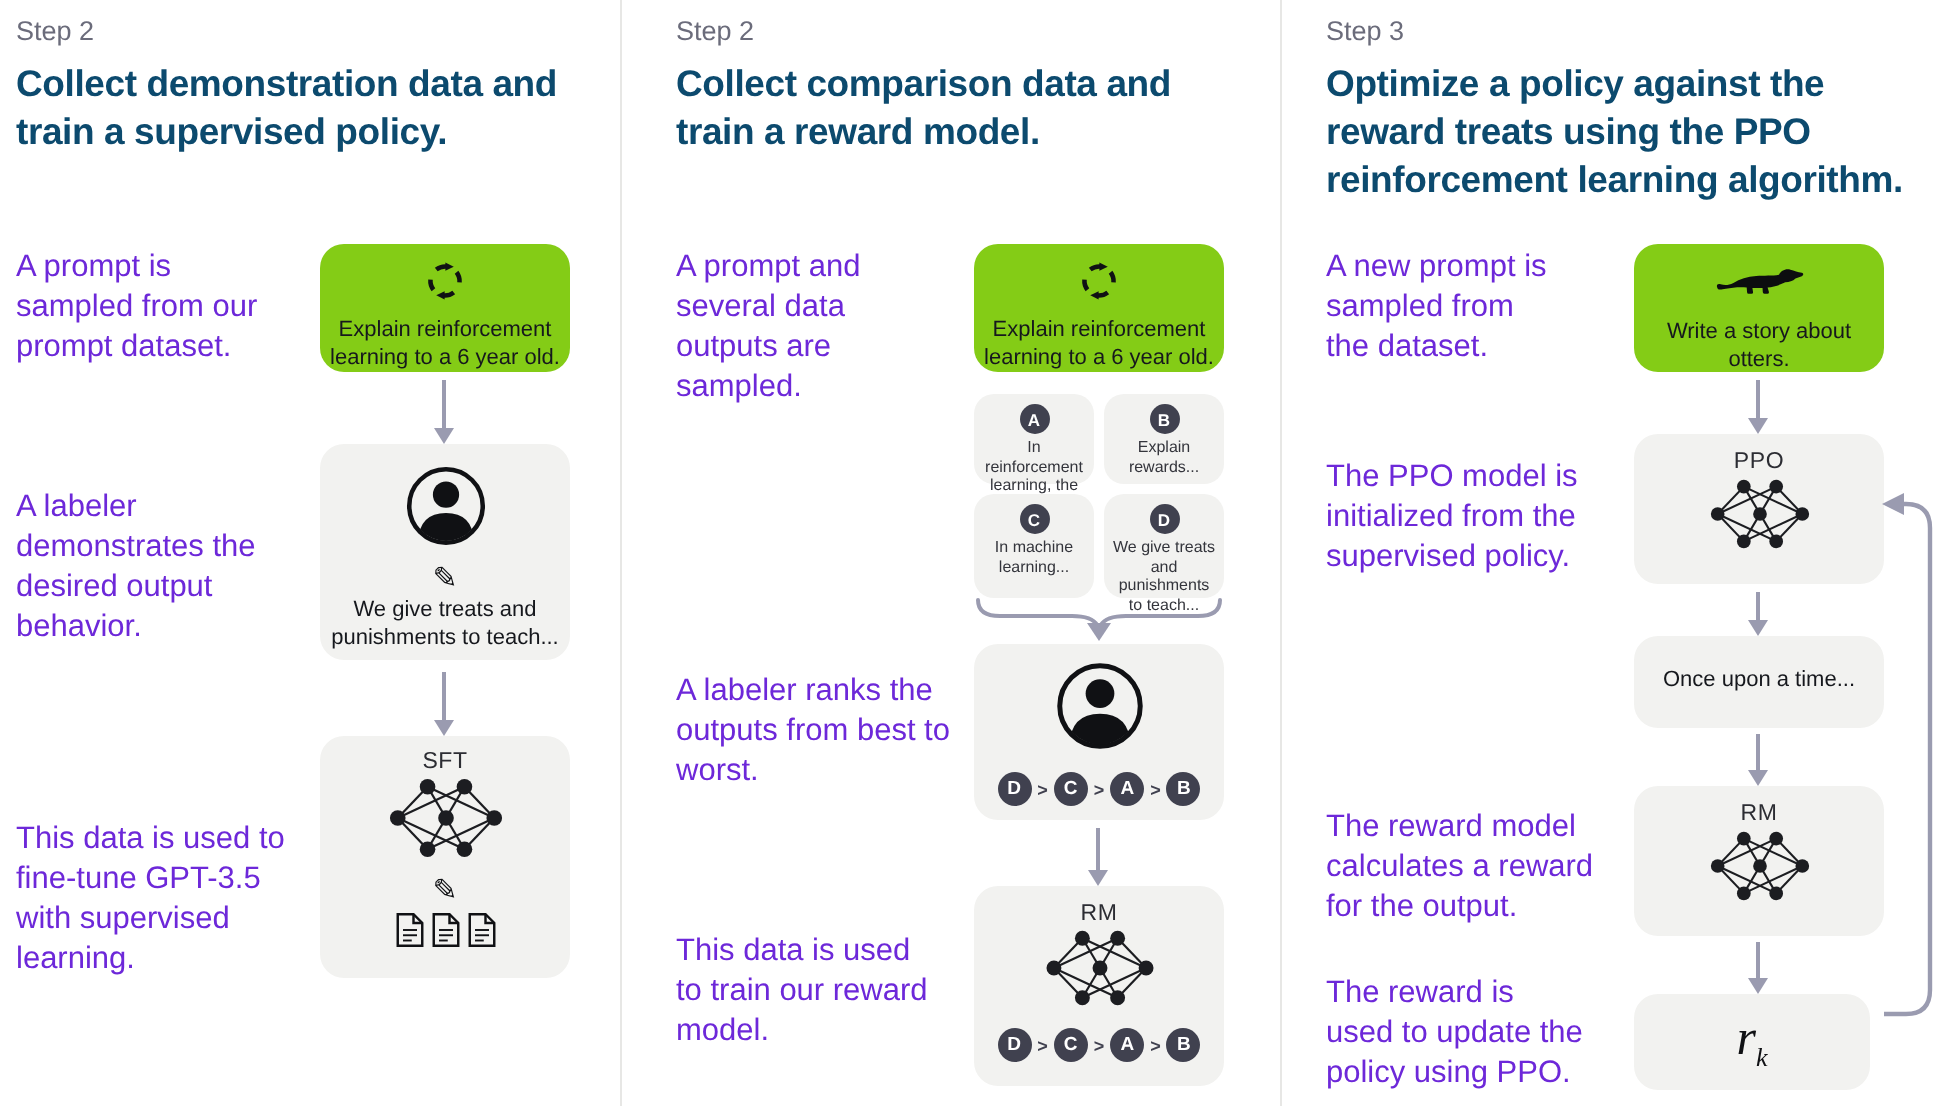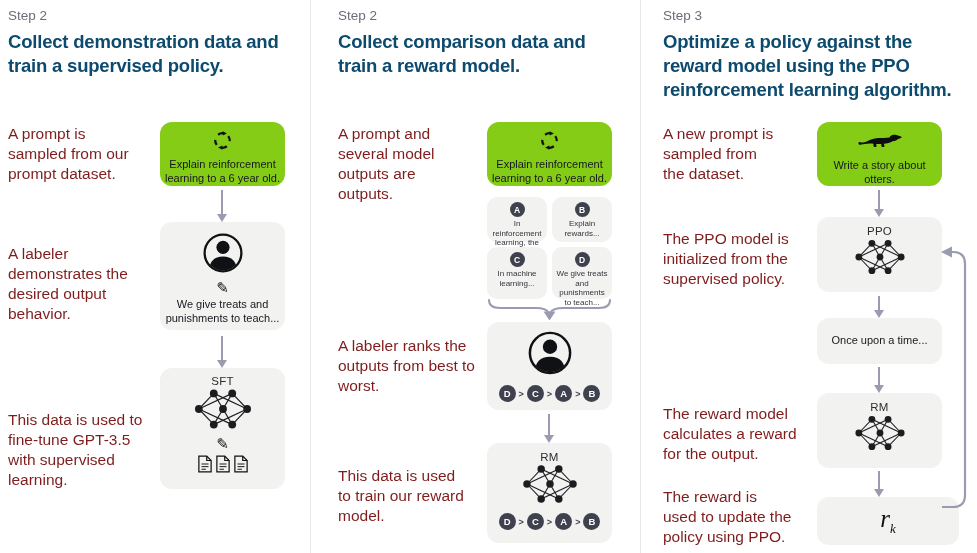--- a/index.html
+++ b/index.html
@@ -4,21 +4,21 @@
 <style>
   html,body { margin:0; padding:0; background:#fff; }
   .canvas {
     position:relative; width:977px; height:553px; background:#ffffff;
     font-family:"Liberation Sans","DejaVu Sans",sans-serif; overflow:hidden;
     color:#1f2023;
   }
   .divider { position:absolute; top:0; width:1px; height:553px; background:#e7e7e5; }
   .step-label { position:absolute; font-size:13.5px; color:#6b6c7b; }
   .col-title { position:absolute; font-size:18.5px; font-weight:700; color:#0c4a6e; line-height:24px; letter-spacing:-0.2px; }
-  .caption { position:absolute; font-size:15.5px; color:#7f1d1d; line-height:20px; }
+  .caption { position:absolute; font-size:15.5px; color:#6d28d9; line-height:20px; }
   .node-box {
     position:absolute; background:#f2f2f0; border-radius:12px; box-sizing:border-box;
     display:flex; flex-direction:column; align-items:center; text-align:center;
   }
   .green-box { background:#84cc16; }
   .small-text { font-size:11px; line-height:13.5px; color:#16181d; }
   .model-label { font-size:11.5px; color:#2c2d33; letter-spacing:0.3px; }
   .pencil { font-family:"DejaVu Sans",sans-serif; font-size:15px; color:#101114; line-height:16px; }
   .varrow { position:absolute; width:2px; background:#9a9bb0; }
   .varrow::after {
@@ -149,21 +149,21 @@
           <line x1="4" y1="10" x2="12" y2="10" stroke="#101114" stroke-width="1.1"></line>
           <line x1="4" y1="13" x2="12" y2="13" stroke="#101114" stroke-width="1.1"></line>
           <line x1="4" y1="16" x2="9" y2="16" stroke="#101114" stroke-width="1.1"></line>
         </svg>
     </div>
   </div>
 
   <div class="step-label" style="left:338px;top:8px">Step 2</div>
   <div class="col-title" style="left:338px;top:30px;width:285px">Collect comparison data and train a reward model.</div>
 
-  <div class="caption" style="left:338px;top:124px;width:118px">A prompt and several model outputs are outputs.</div>
+  <div class="caption" style="left:338px;top:124px;width:118px">A prompt and several data outputs are sampled.</div>
   <div class="caption" style="left:338px;top:466px;width:128px">This data is used to train our reward model.</div>
   <div class="caption" style="left:338px;top:336px;width:140px">A labeler ranks the outputs from best to worst.</div>
 
   <div class="node-box green-box" style="left:487px;top:122px;width:125px;height:64px;padding-top:8px">
     <span>
       <svg width="21" height="21" viewBox="0 0 24 24">
         <g fill="none" stroke="#101114" stroke-width="2.6">
           <path d="M7 5.4 A8.4 8.4 0 0 1 12.8 3.7"></path>
           <path d="M18.6 7 A8.4 8.4 0 0 1 20.3 12.8"></path>
           <path d="M17 18.6 A8.4 8.4 0 0 1 11.2 20.3"></path>
@@ -263,21 +263,21 @@
       <span class="rank-sep">&gt;</span>
       <span class="badge lg">C</span>
       <span class="rank-sep">&gt;</span>
       <span class="badge lg">A</span>
       <span class="rank-sep">&gt;</span>
       <span class="badge lg">B</span>
     </div>
   </div>
 
   <div class="step-label" style="left:663px;top:8px">Step 3</div>
-  <div class="col-title" style="left:663px;top:30px;width:300px">Optimize a policy against the reward model using the PPO reinforcement learning algorithm.</div>
+  <div class="col-title" style="left:663px;top:30px;width:300px">Optimize a policy against the reward treats using the PPO reinforcement learning algorithm.</div>
 
   <div class="caption" style="left:663px;top:229px;width:150px">The PPO model is initialized from the supervised policy.</div>
   <div class="caption" style="left:663px;top:124px;width:115px">A new prompt is sampled from the dataset.</div>
   <div class="caption" style="left:663px;top:487px;width:130px">The reward is used to update the policy using PPO.</div>
   <div class="caption" style="left:663px;top:404px;width:150px">The reward model calculates a reward for the output.</div>
 
   <div class="node-box green-box" style="left:817px;top:122px;width:125px;height:64px;padding-top:10px">
     <span>
       <svg width="46" height="19" viewBox="0 0 72 30">
         <path fill="#0c0d0f" d="M3 20 C1 17 2 15 5 16 C8 17 11 17 15 15 C20 12 26 10 33 9.5 C39 9 46 9.5 51 8.5 C52.5 5.5 56 3.5 60 4.5 C63 5.2 66 6.5 69 7 C70.5 7.2 70.5 9 69 9.6 L64 11.5 C62 13.5 59 14.5 56 14.5 C52 16.5 47 18 42 18.5 L43 22 Q43.3 23.5 41.8 23.5 L39.5 23.5 Q38.2 23.5 38.2 22.2 L38 19 L30 19 L30.5 22.2 Q30.7 23.5 29.3 23.5 L27 23.5 Q25.8 23.5 25.8 22.3 L25.5 18.5 C20 18 14 18.5 9 19.5 C6.5 20 4.5 20.5 3 20 Z"></path>
@@ -353,21 +353,21 @@
             <circle cx="79" cy="31" r="5.5"></circle>
           <circle cx="32" cy="53" r="5.5"></circle>
             <circle cx="58" cy="53" r="5.5"></circle>
         </g>
       </svg>
     </span>
   </div>
 
   <div class="varrow" style="left:878px;top:471px;height:18px"></div>
 
-  <div class="node-box" style="left:817px;top:497px;width:142px;height:48px;justify-content:center">
+  <div class="node-box" style="left:817px;top:497px;width:118px;height:48px;justify-content:center">
     <span class="rk"><span>r</span><sub>k</sub></span>
   </div>
 
   <svg class="overlay" style="left:936px;top:238px" width="41" height="282">
     <path d="M6 269 L17 269 Q29 269 29 257 L29 26 Q29 14 17 14 L16 14" fill="none" stroke="#9a9bb0" stroke-width="2.2"></path>
     <polygon points="5,14 16,8.5 16,19.5" fill="#9a9bb0"></polygon>
   </svg>
 
 </div>
 

